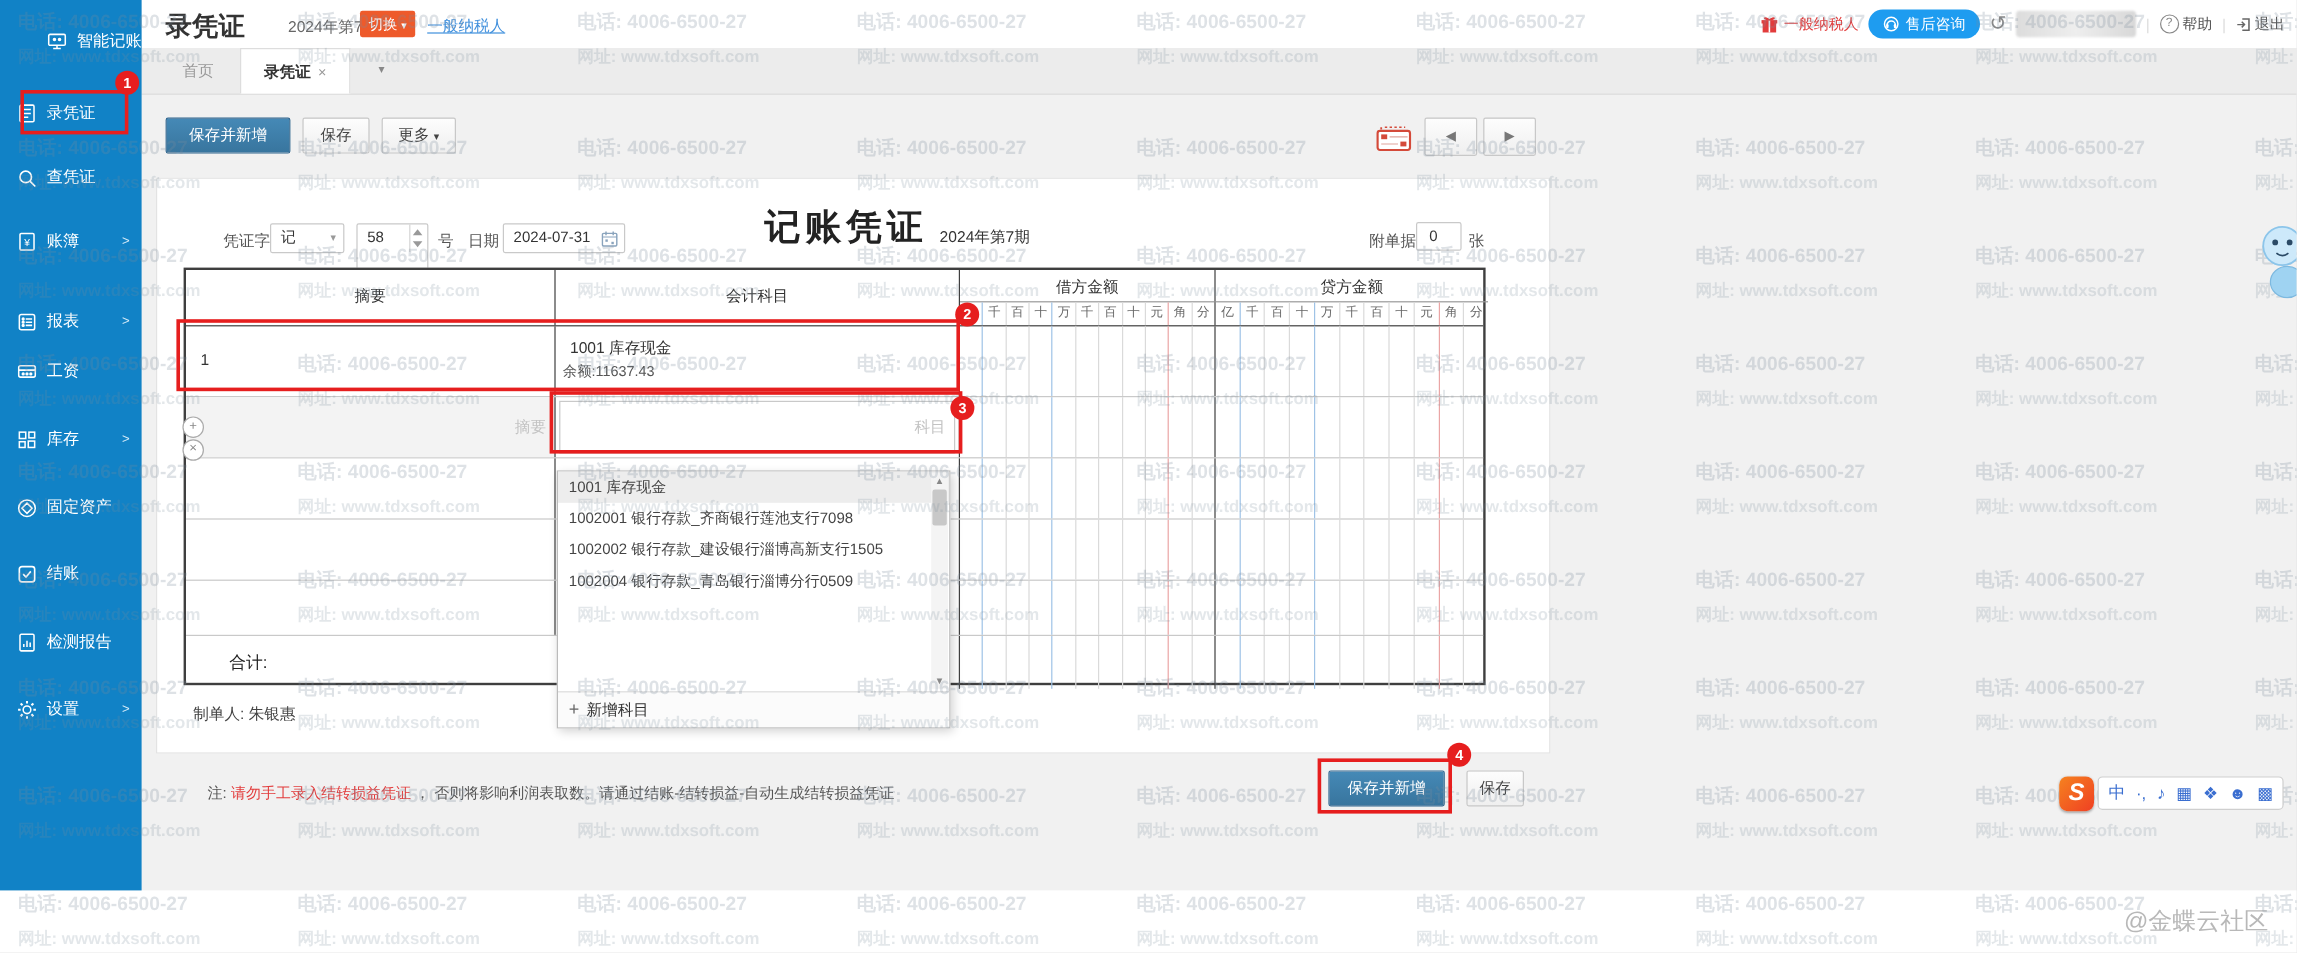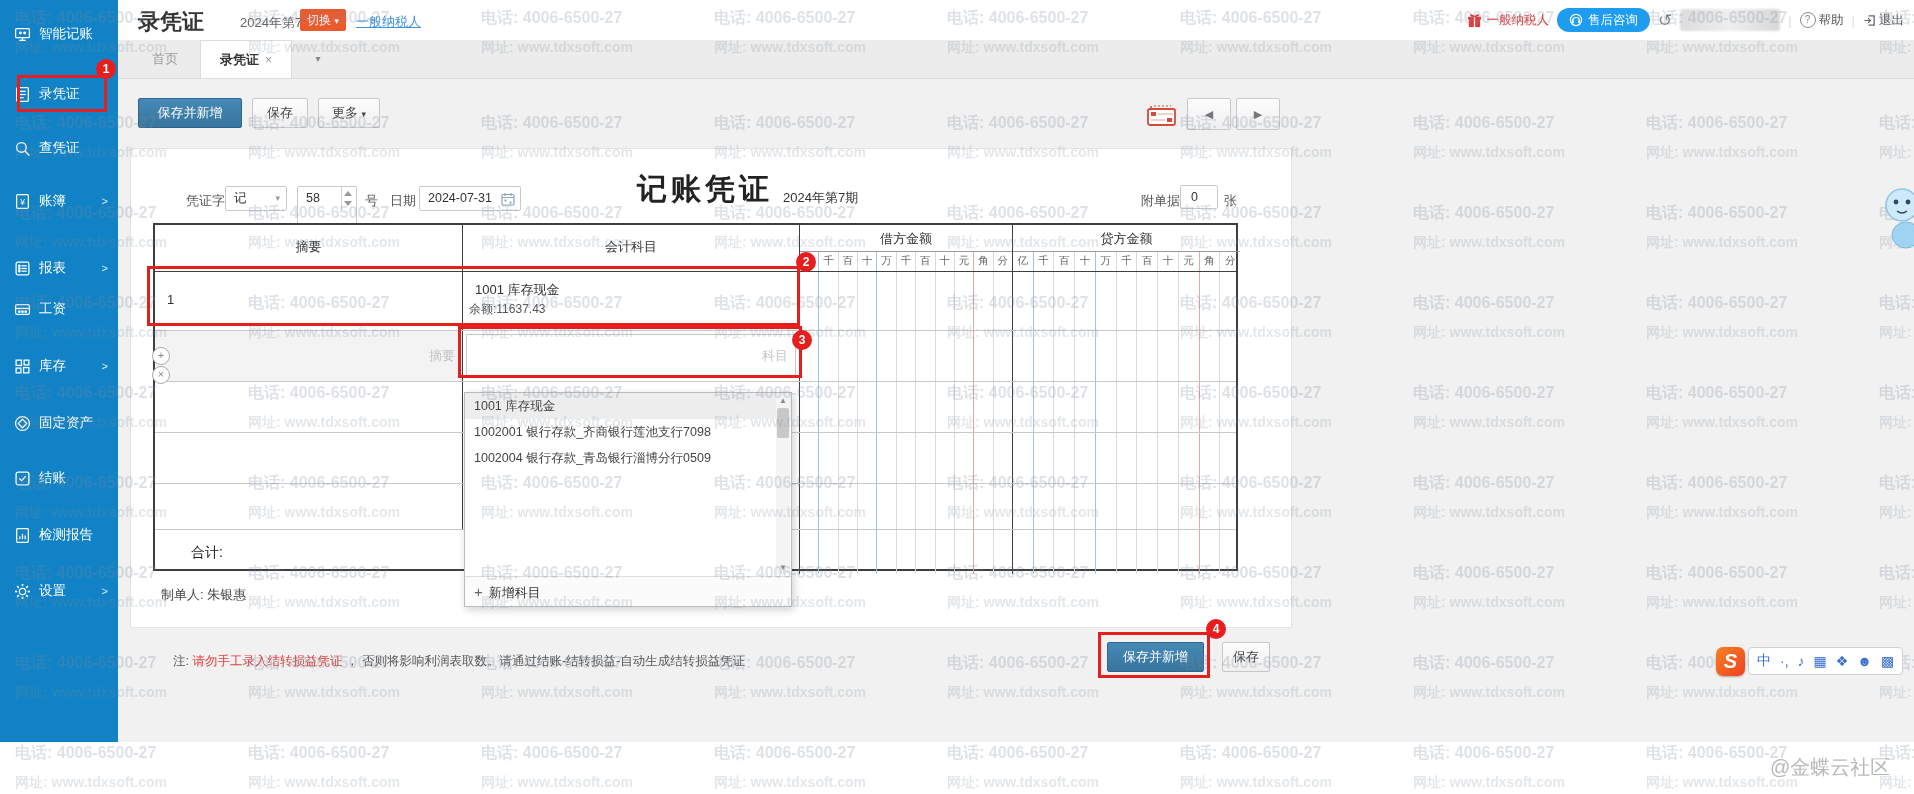--- a/index.html
+++ b/index.html
@@ -138,21 +138,21 @@
   
   .anno{position:absolute;border:3px solid #e61e1e;z-index:50;pointer-events:none;box-sizing:border-box;}
   .badge{position:absolute;width:20px;height:20px;border-radius:50%;background:#e61e1e;color:#fff;font-size:12px;font-weight:bold;text-align:center;line-height:20px;z-index:51;pointer-events:none;}
 </style>
 </head>
 <body>
 
 <div class="app">
 
   <div class="sidebar">
-      <div class="sb-item" style="top: 19px;">
+      <div class="sb-item" style="top: 19px; justify-content: flex-end;">
         <span class="sb-ico">
           <svg viewBox="0 0 16 16" fill="none" stroke="#fff" stroke-width="1.2">
             <rect x="1.5" y="2.5" width="13" height="8.5" rx="1"></rect>
             <circle cx="6" cy="6.5" r="0.8" fill="#fff"></circle>
             <circle cx="10" cy="6.5" r="0.8" fill="#fff"></circle>
             <line x1="8" y1="11" x2="8" y2="13.5"></line>
             <line x1="5" y1="13.5" x2="11" y2="13.5"></line>
           </svg>
         </span>
         <span class="sb-label">智能记账</span>
@@ -626,20 +626,21 @@
     <div class="preparer"><span>制单人:</span> <span>朱银惠</span></div>
   </div>
 
   <div class="rowtool" style="left:152px;top:347px;">+</div>
   <div class="rowtool" style="left:152px;top:366px;">×</div>
 
   <div class="dropdown">
     <div>
         <div class="dd-item sel">1001 库存现金</div>
         <div class="dd-item">1002001 银行存款_齐商银行莲池支行7098</div>
+        <div class="dd-item">1002002 银行存款_建设银行淄博高新支行1505</div>
         <div class="dd-item">1002004 银行存款_青岛银行淄博分行0509</div>
       </div>
     <div class="dd-scroll">
       <span class="dd-arrow" style="top:2px;">▲</span>
       <span class="dd-thumb"></span>
       <span class="dd-arrow" style="bottom:2px;">▼</span>
     </div>
     <div class="dd-footer"><span class="plus">+</span><span>新增科目</span></div>
   </div>
 

